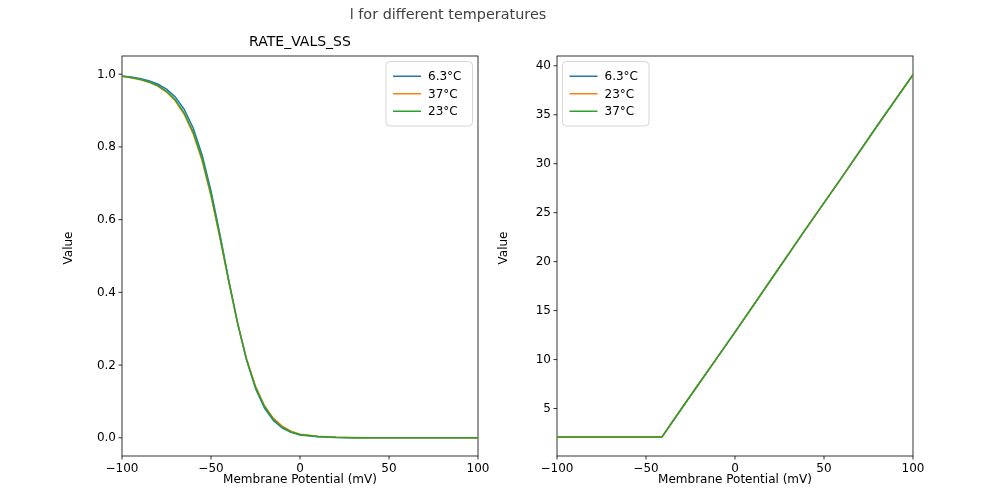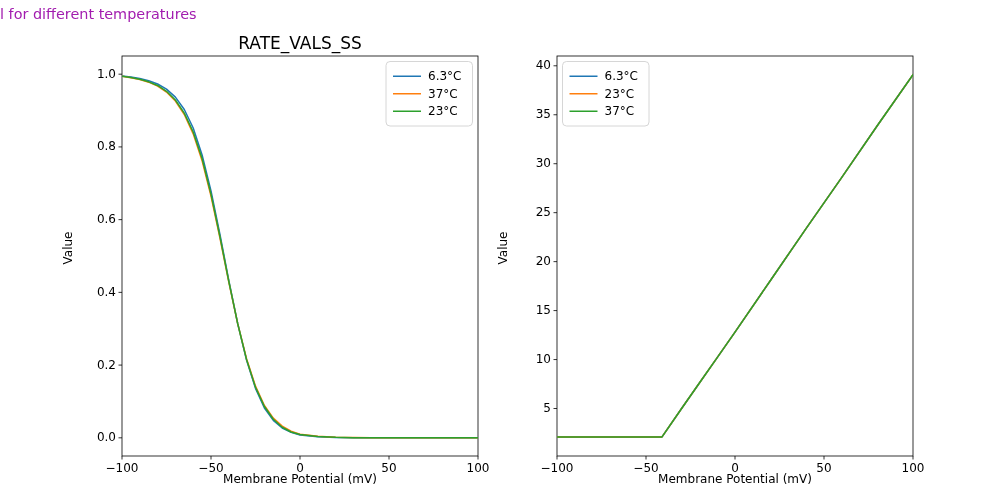--- a/index.html
+++ b/index.html
@@ -13,27 +13,28 @@
     height: 500px;
     background: #ffffff;
     font-family: "DejaVu Sans", sans-serif;
     overflow: hidden;
   }
   .suptitle {
     position: absolute;
     left: 0;
     top: 6px;
     width: 896px;
+    text-align: center;
     font-size: 14.4px;
-    color: #a21caf;
+    color: #404040;
   }
   .axes-title {
     position: absolute;
     text-align: center;
-    font-size: 17px;
+    font-size: 14px;
     color: #000000;
   }
   #title-ss { left: 122px; top: 33px; width: 356px; }
   #title-tau { left: 557px; top: 33px; width: 356px; }
 
   .xlabel, .ylabel {
     position: absolute;
     font-size: 12px;
     color: #000000;
     text-align: center;

